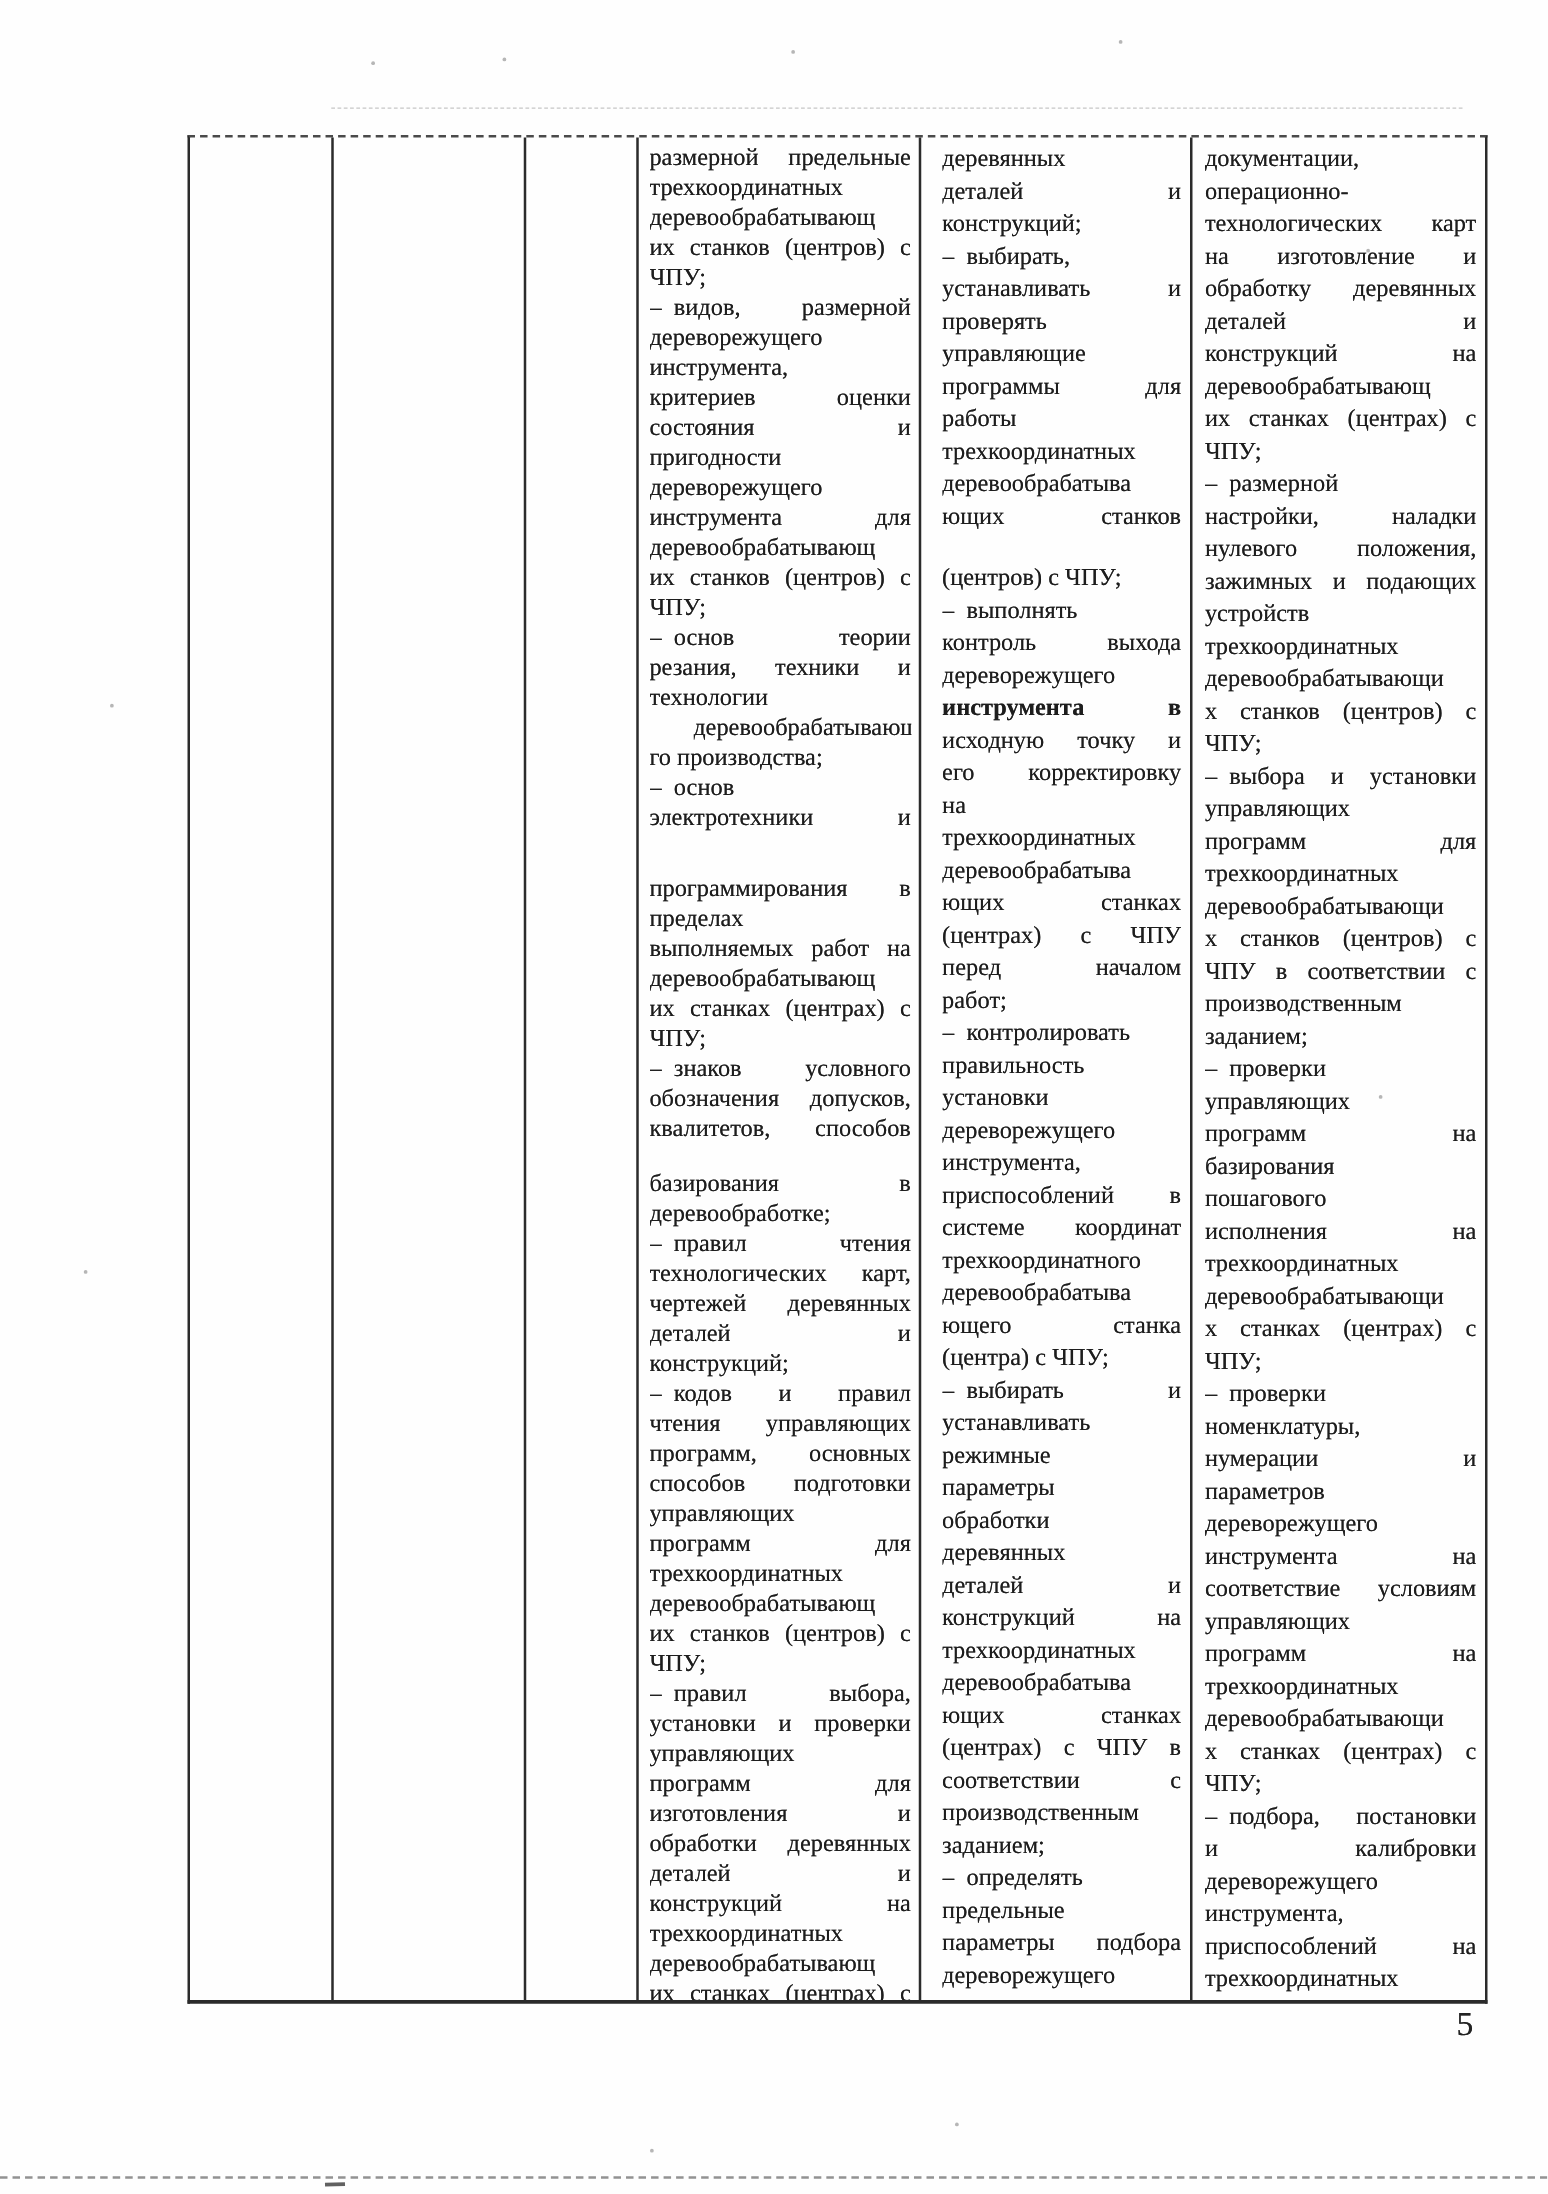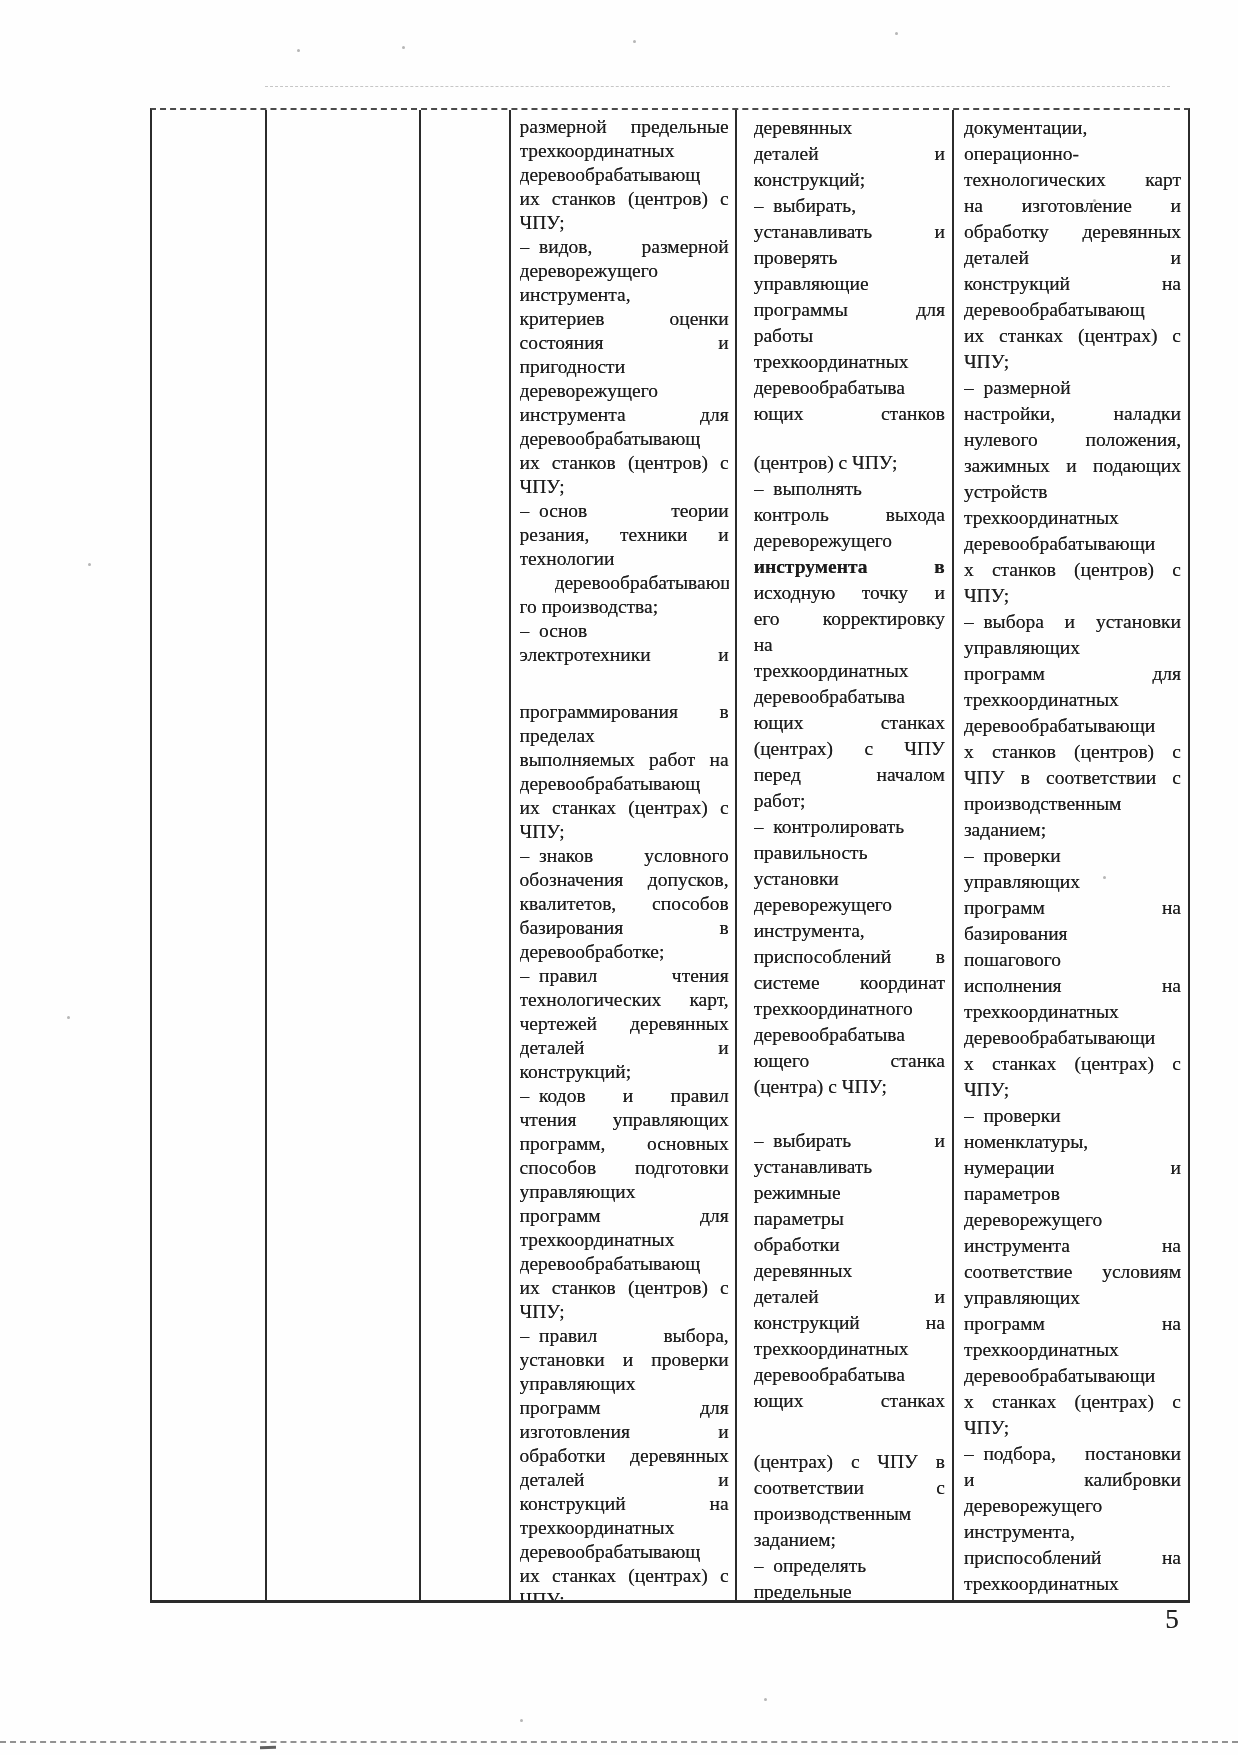--- a/index.html
+++ b/index.html
@@ -102,21 +102,21 @@
         <div class="tline" style="text-align-last: justify;">электротехники и</div>
         <div class="tline" style="text-align-last: justify; margin-top: 33px;">программирования в</div>
         <div class="tline" style="text-align-last: justify;">пределах</div>
         <div class="tline" style="text-align-last: justify;">выполняемых работ на</div>
         <div class="tline" style="text-align-last: justify;">деревообрабатывающ</div>
         <div class="tline" style="text-align-last: justify;">их станках (центрах) с</div>
         <div class="tline" style="text-align-last: left;">ЧПУ;</div>
         <div class="tline" style="text-align-last: justify;">– знаков условного</div>
         <div class="tline" style="text-align-last: justify;">обозначения допусков,</div>
         <div class="tline" style="text-align-last: justify;">квалитетов, способов</div>
-        <div class="tline" style="text-align-last: justify;">базирования в</div>
+        <div class="tline" style="text-align-last: justify; margin-top: 20px;">базирования в</div>
         <div class="tline" style="text-align-last: left;">деревообработке;</div>
         <div class="tline" style="text-align-last: justify;">– правил чтения</div>
         <div class="tline" style="text-align-last: justify;">технологических карт,</div>
         <div class="tline" style="text-align-last: justify;">чертежей деревянных</div>
         <div class="tline" style="text-align-last: justify;">деталей и</div>
         <div class="tline" style="text-align-last: left;">конструкций;</div>
         <div class="tline" style="text-align-last: justify;">– кодов и правил</div>
         <div class="tline" style="text-align-last: justify;">чтения управляющих</div>
         <div class="tline" style="text-align-last: justify;">программ, основных</div>
         <div class="tline" style="text-align-last: justify;">способов подготовки</div>
@@ -171,32 +171,32 @@
         <div class="tline" style="text-align-last: justify;">правильность</div>
         <div class="tline" style="text-align-last: justify;">установки</div>
         <div class="tline" style="text-align-last: justify;">дереворежущего</div>
         <div class="tline" style="text-align-last: justify;">инструмента,</div>
         <div class="tline" style="text-align-last: justify;">приспособлений в</div>
         <div class="tline" style="text-align-last: justify;">системе координат</div>
         <div class="tline" style="text-align-last: justify;">трехкоординатного</div>
         <div class="tline" style="text-align-last: justify;">деревообрабатыва</div>
         <div class="tline" style="text-align-last: justify;">ющего станка</div>
         <div class="tline" style="text-align-last: left;">(центра) с ЧПУ;</div>
-        <div class="tline" style="text-align-last: justify; margin-top: 28px;">– выбирать и</div>
+        <div class="tline" style="text-align-last: justify;">– выбирать и</div>
         <div class="tline" style="text-align-last: justify;">устанавливать</div>
         <div class="tline" style="text-align-last: justify;">режимные</div>
         <div class="tline" style="text-align-last: justify;">параметры</div>
         <div class="tline" style="text-align-last: justify;">обработки</div>
         <div class="tline" style="text-align-last: justify;">деревянных</div>
         <div class="tline" style="text-align-last: justify;">деталей и</div>
         <div class="tline" style="text-align-last: justify;">конструкций на</div>
         <div class="tline" style="text-align-last: justify;">трехкоординатных</div>
         <div class="tline" style="text-align-last: justify;">деревообрабатыва</div>
         <div class="tline" style="text-align-last: justify;">ющих станках</div>
-        <div class="tline" style="text-align-last: justify; margin-top: 35px;">(центрах) с ЧПУ в</div>
+        <div class="tline" style="text-align-last: justify;">(центрах) с ЧПУ в</div>
         <div class="tline" style="text-align-last: justify;">соответствии с</div>
         <div class="tline" style="text-align-last: justify;">производственным</div>
         <div class="tline" style="text-align-last: left;">заданием;</div>
         <div class="tline" style="text-align-last: justify;">– определять</div>
         <div class="tline" style="text-align-last: justify;">предельные</div>
         <div class="tline" style="text-align-last: justify;">параметры подбора</div>
         <div class="tline" style="text-align-last: justify;">дереворежущего</div>
         <div class="tline" style="text-align-last: justify;">инструмента для</div>
       </div>
     <div class="cell c5">

